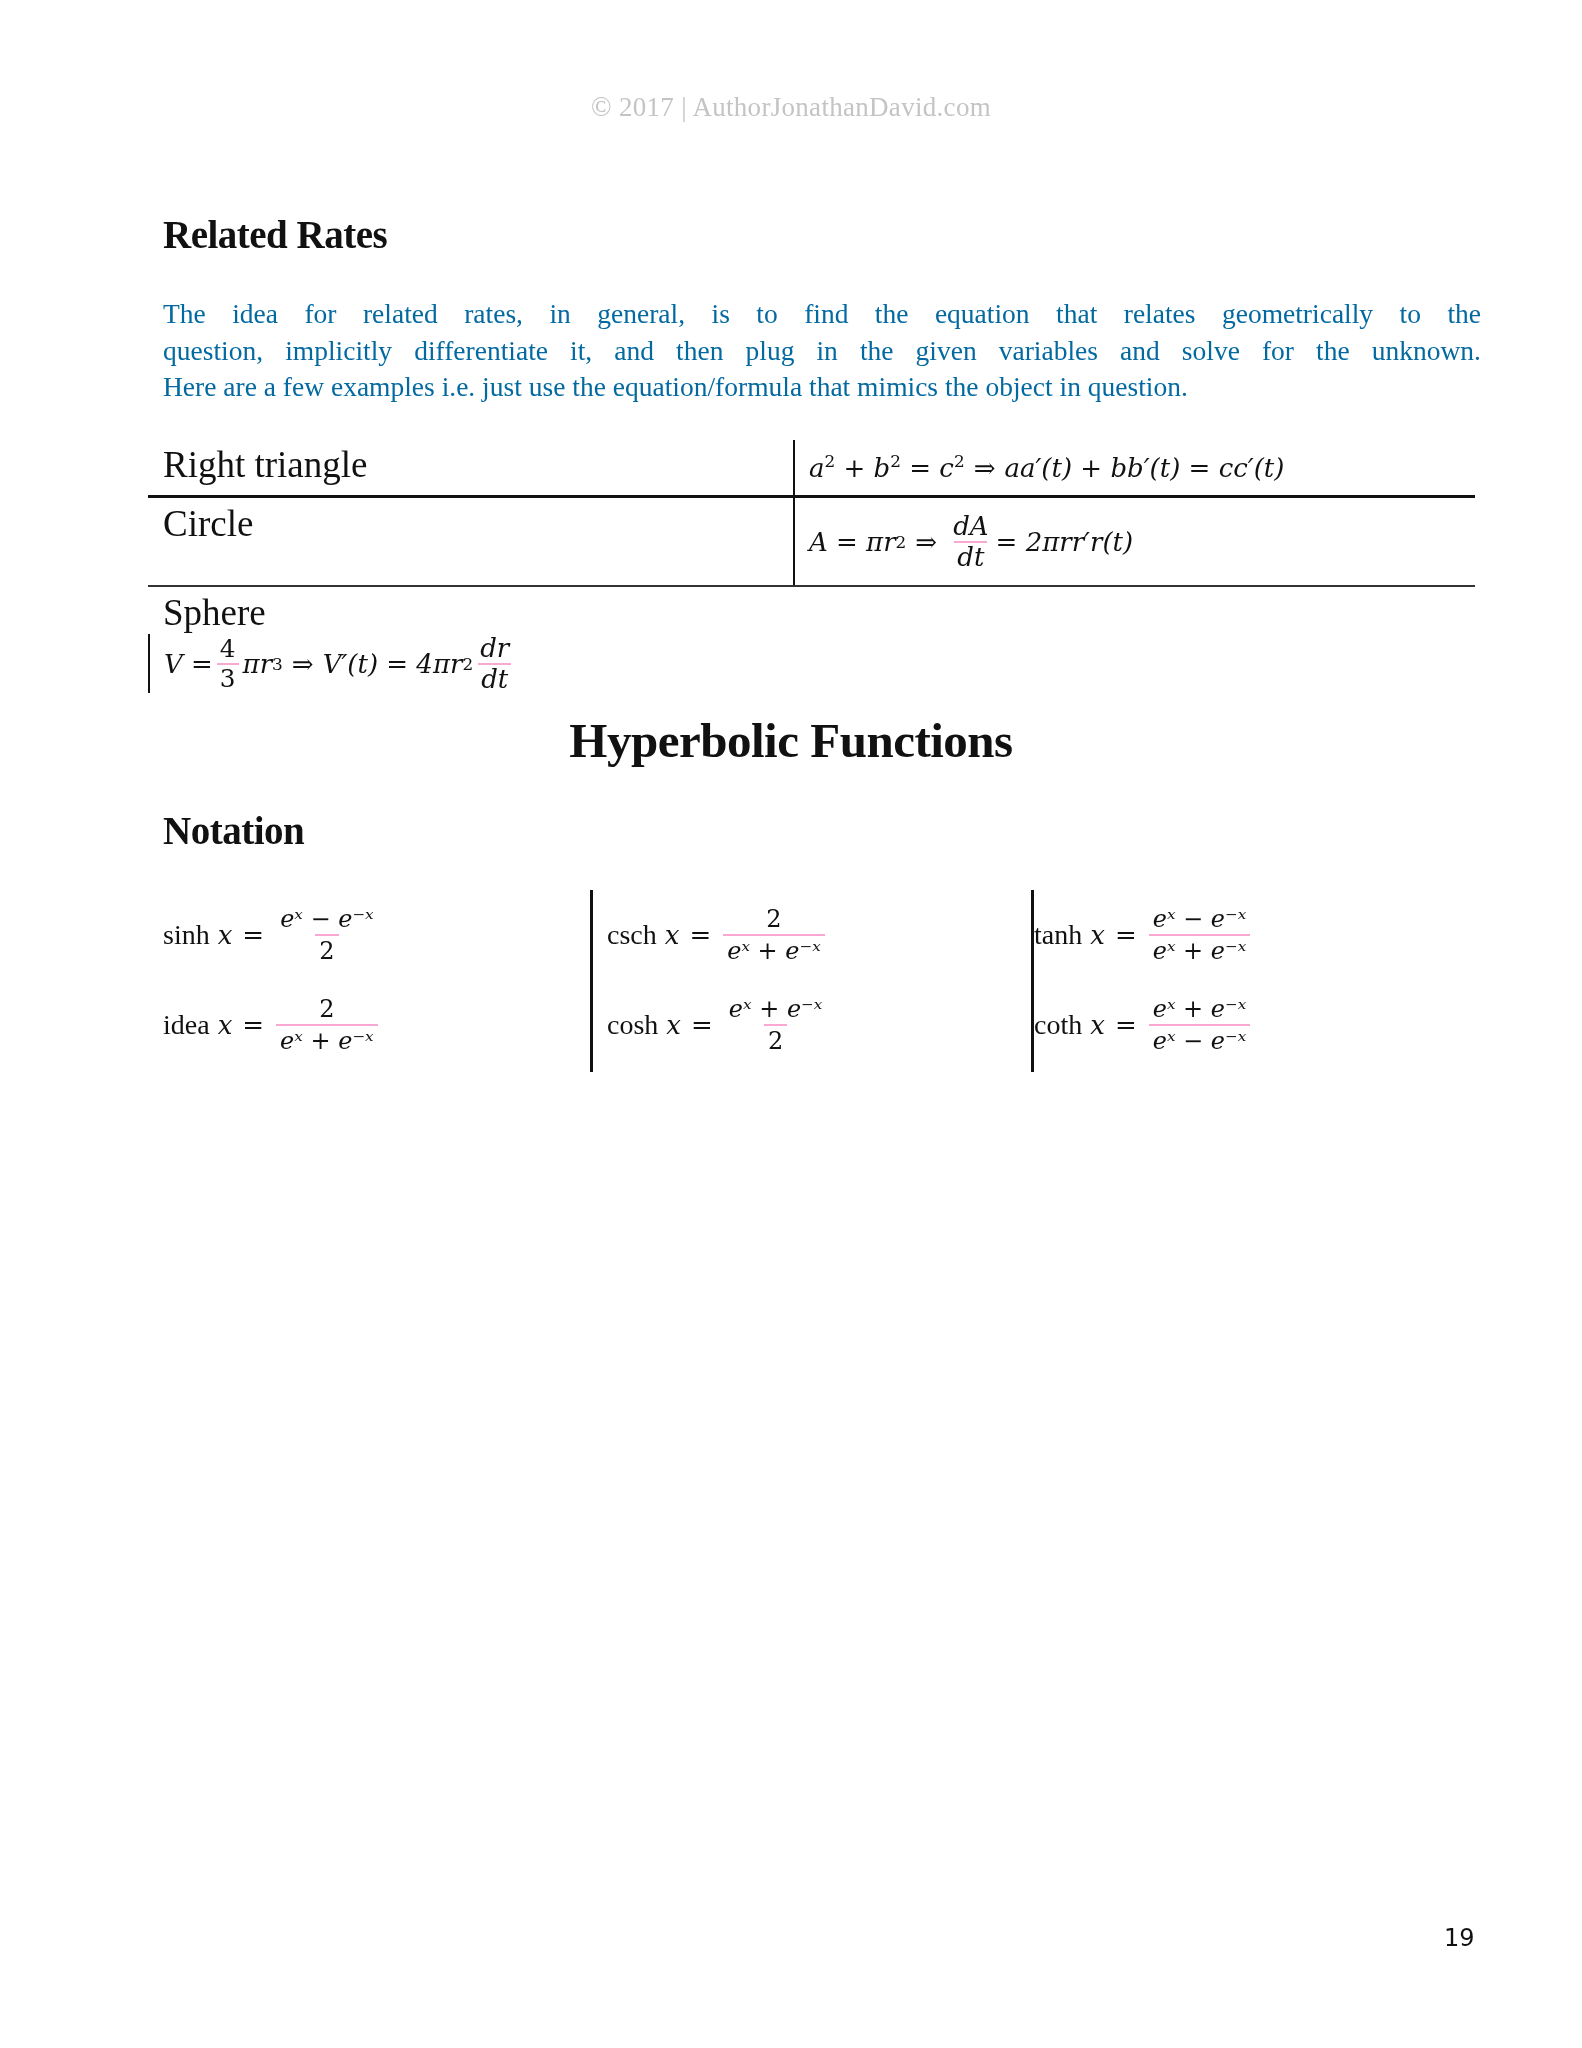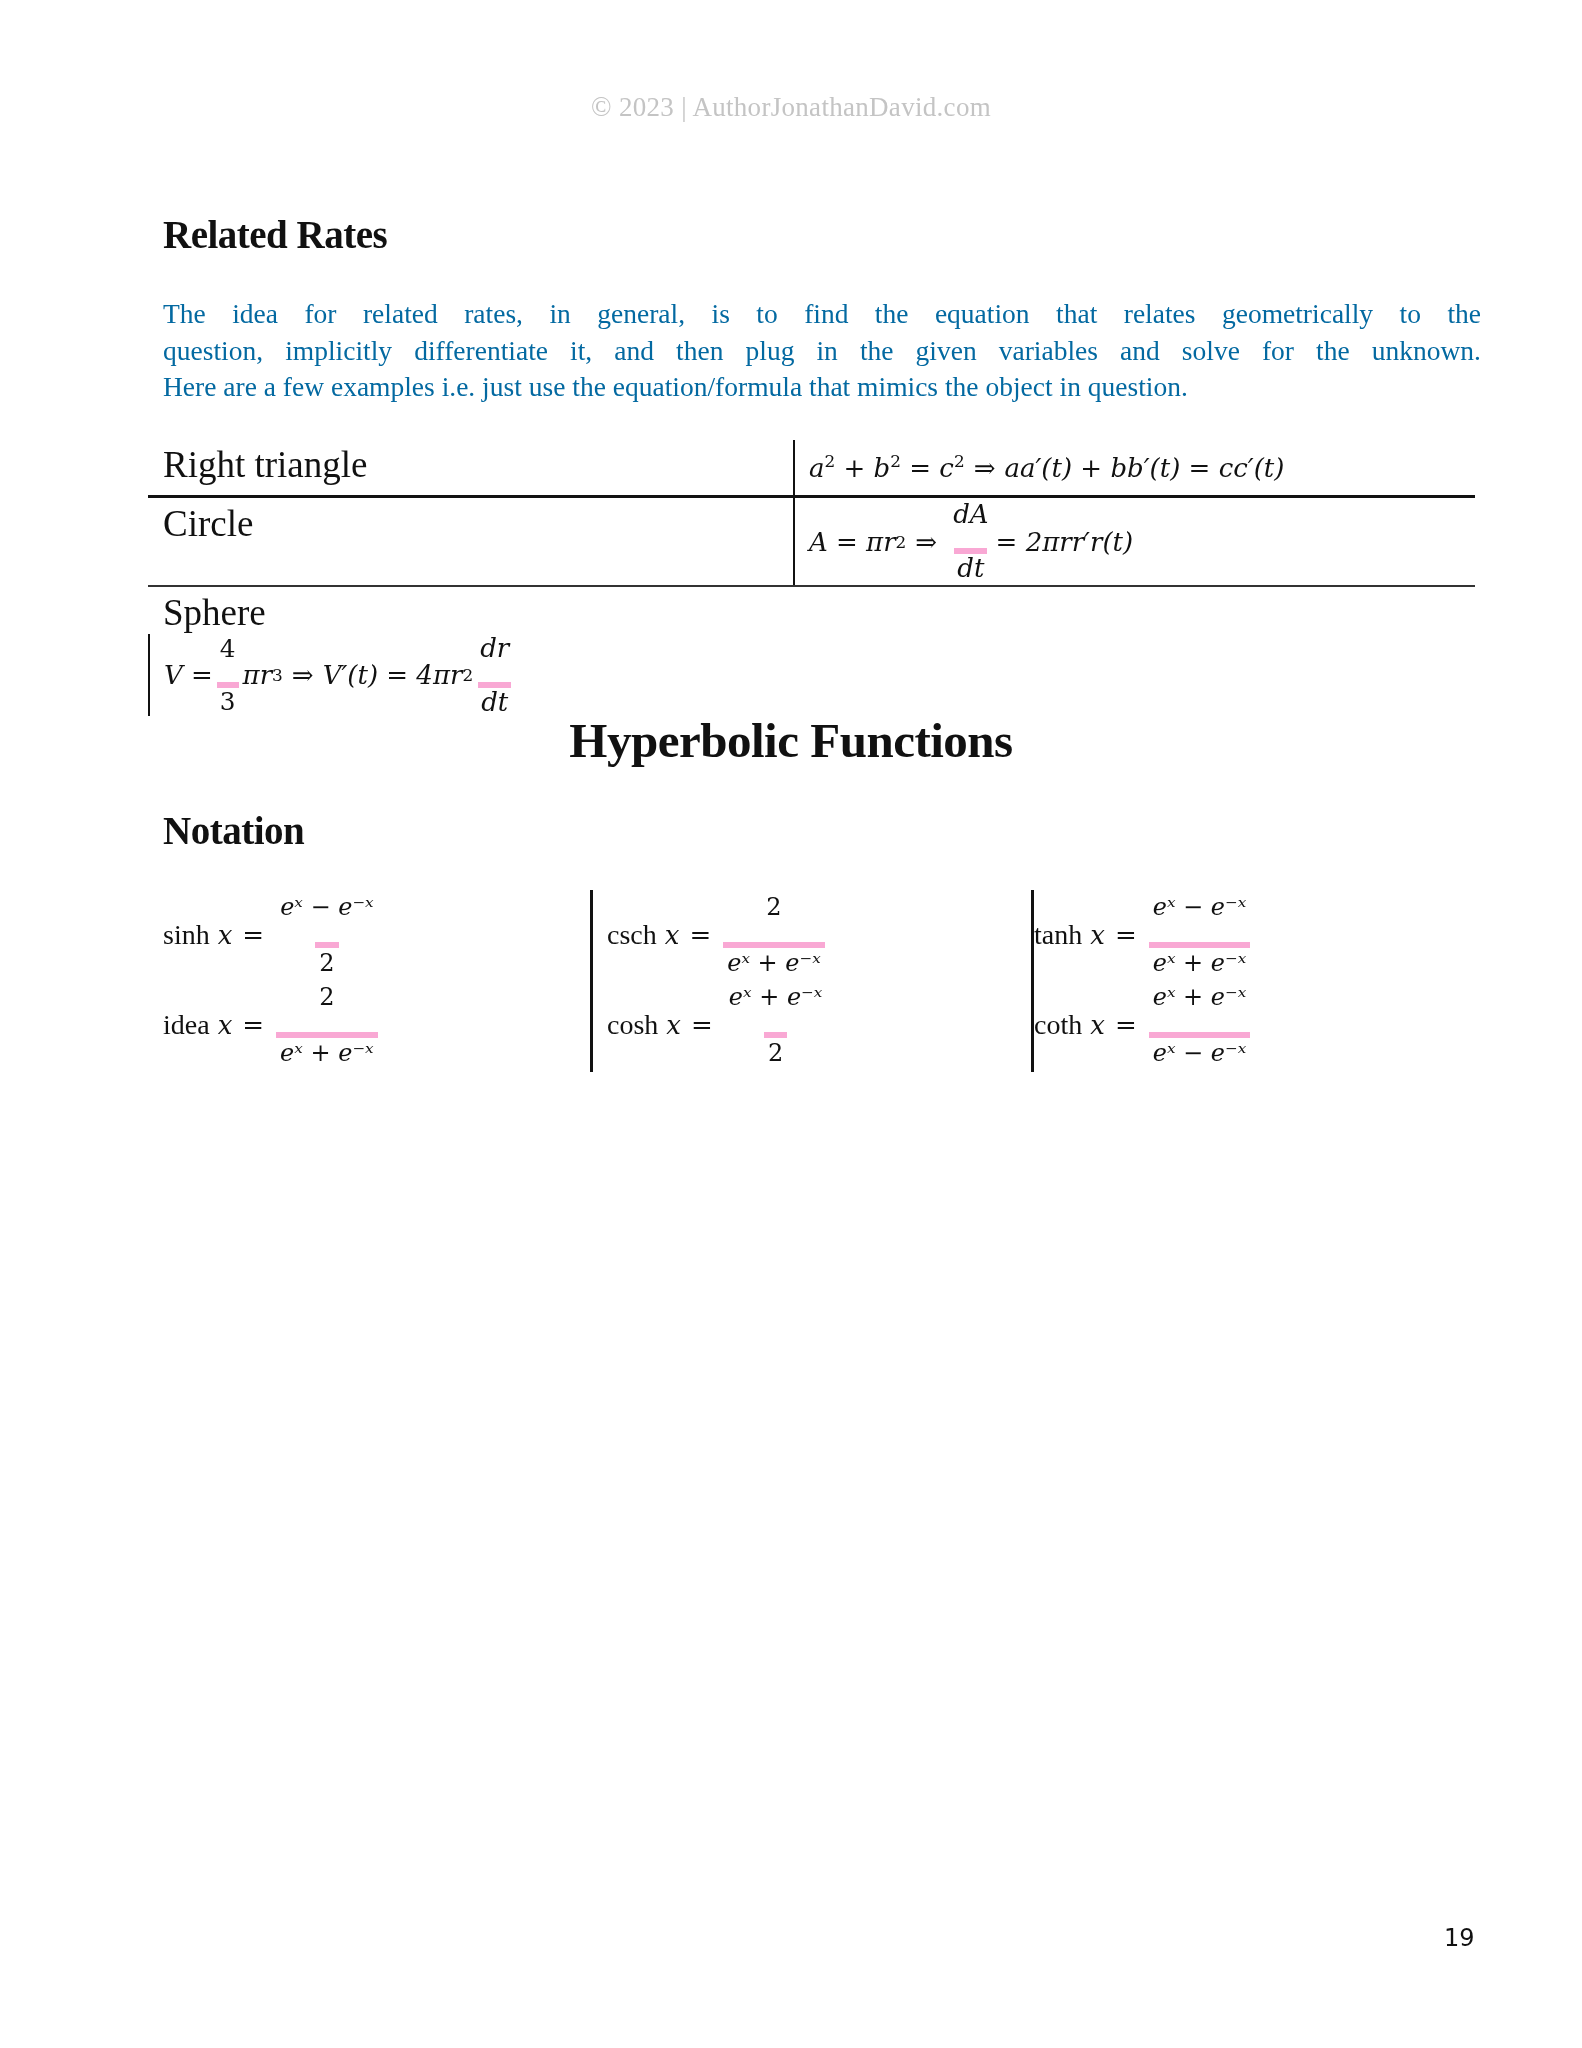--- a/index.html
+++ b/index.html
@@ -24,41 +24,41 @@
   .row1 .rr-label { padding-top: 3px; }
   .row2 { height: 87px; border-bottom: 2px solid #333; }
   .row2 .rr-label { padding-top: 4px; }
   .row3 { height: 88px; flex-direction: column; }
   .row3 .rr-label { padding-top: 4px; }
   .up { font-style: normal; }
   sup { font-size: 0.65em; vertical-align: 0.6em; line-height: 0; font-style: italic; }
   sup.n { font-style: normal; }
   .frac { display: inline-flex; flex-direction: column; align-items: center; vertical-align: middle; margin: 0 4px; }
   .frac .num { padding: 0 3px; line-height: 1.1; }
-  .frac .den { padding: 0 3px; line-height: 1.1; border-top: 6px solid #f9a8d4; margin-top: 19px; }
+  .frac .den { padding: 0 3px; line-height: 1.1; border-top: 2px solid #f9a8d4; }
   .frac.small { font-size: 0.95em; }
   .op { font-style: normal; margin: 0 9px; }
 
   
   .not-col { position: absolute; top: 890px; height: 182px; }
   .not-col.bordered { border-left: 3px solid #111; }
   .fn { display: flex; align-items: center; height: 90px; font-size: 26px; }
   .fn .name { font-family: "Liberation Serif", serif; font-size: 28px; font-style: normal; margin-right: 8px; }
   .fn .var { font-family: "DejaVu Serif", serif; font-style: italic; font-size: 26px; margin-right: 10px; }
   .fn .eq { font-style: normal; margin-right: 8px; }
   .fn .frac { font-family: "DejaVu Serif", serif; font-style: italic; font-size: 24px; }
   .fn .frac .den, .fn .frac .num { padding: 2px 4px; }
   .fn .frac .num.n, .fn .frac .den.n { font-style: normal; }
 
   .page-num { position: absolute; left: 1444px; top: 1924px; font-family: "DejaVu Sans", sans-serif; font-size: 24px; color: #111; }
 </style>
 </head>
 <body>
 
-<div class="watermark">© 2023 | AuthorJonathanDavid.com</div>
+<div class="watermark">© 2017 | AuthorJonathanDavid.com</div>
 
 <div class="h2" style="left:163px; top:212px;">Related Rates</div>
 
 <div class="para">
   <span class="line">The idea for related rates, in general, is to find the equation that relates geometrically to the</span>
   <span class="line">question, implicitly differentiate it, and then plug in the given variables and solve for the unknown.</span>
   <span class="line last">Here are a few examples i.e. just use the equation/formula that mimics the object in question.</span>
 </div>
 
 <div class="rr-table">

